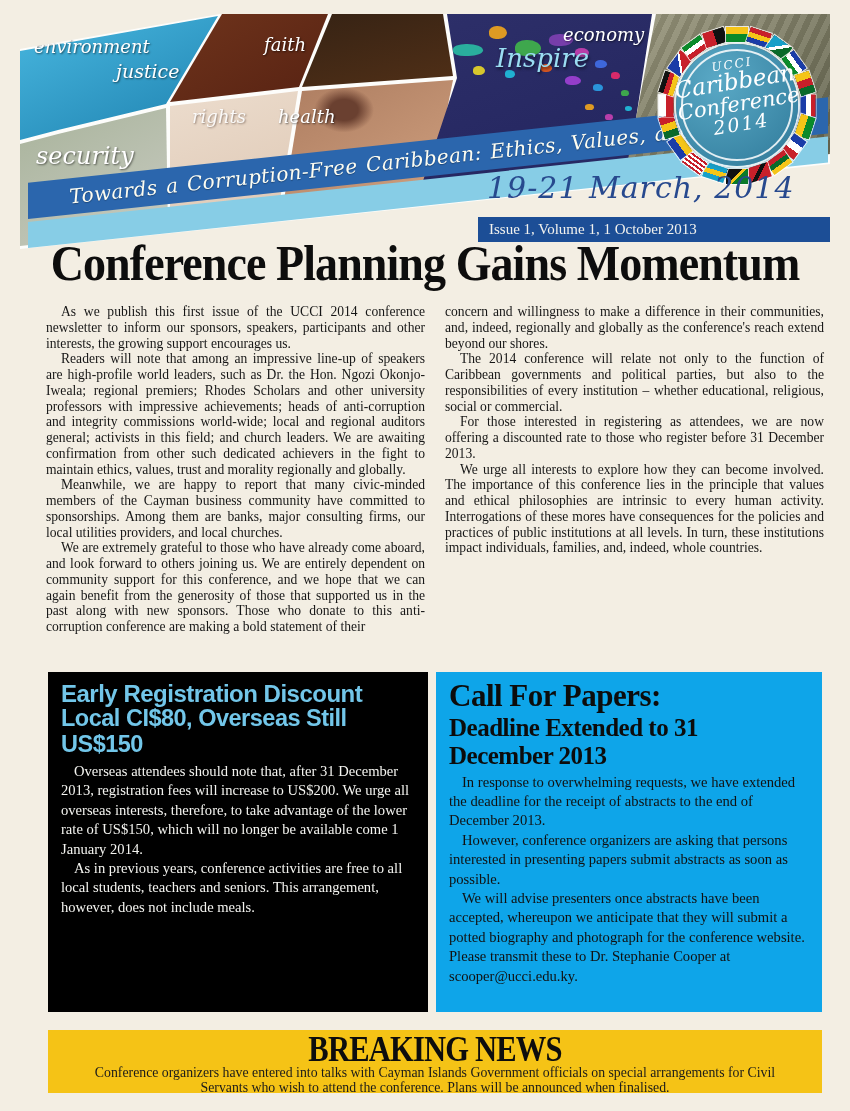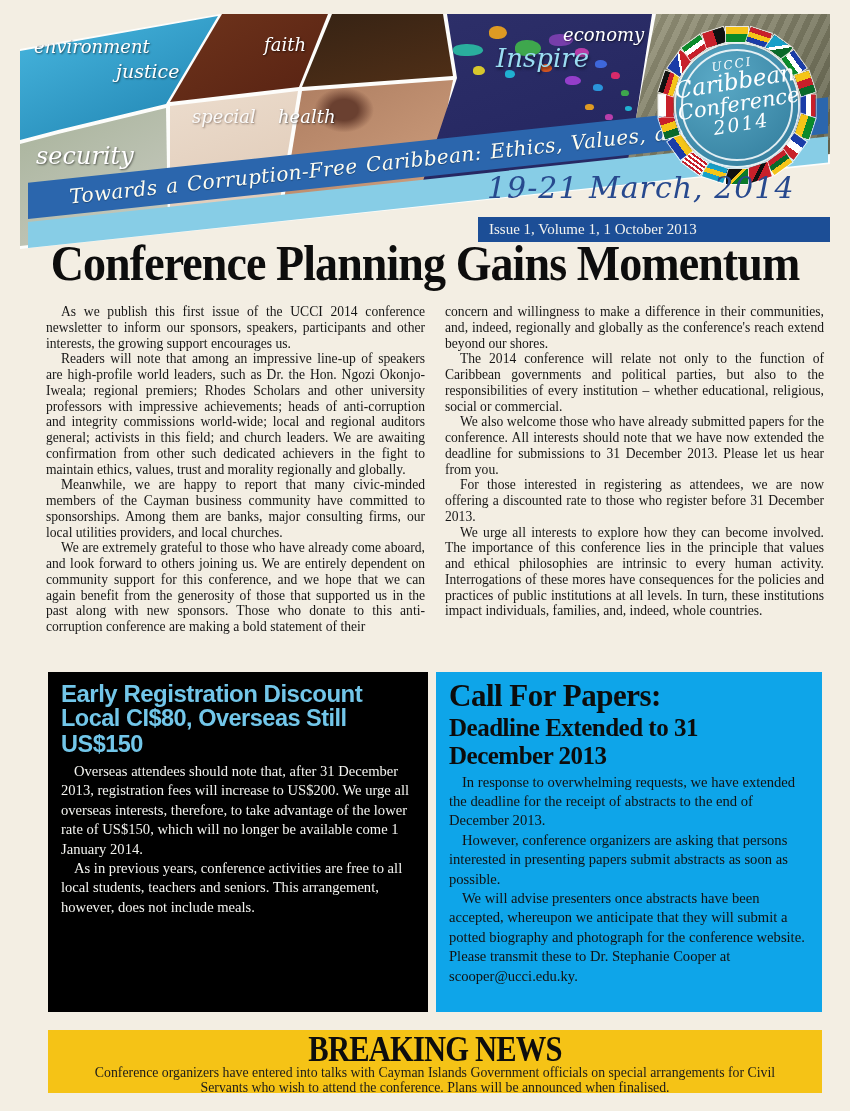--- a/index.html
+++ b/index.html
@@ -140,21 +140,21 @@
         <span style="left: 148px; top: 70px; background: rgb(42, 154, 224); width: 10px; height: 7px;"></span>
         <span style="left: 166px; top: 58px; background: rgb(224, 42, 106); width: 9px; height: 7px;"></span>
         <span style="left: 176px; top: 76px; background: rgb(63, 174, 76); width: 8px; height: 6px;"></span>
         <span style="left: 140px; top: 90px; background: rgb(232, 160, 32); width: 9px; height: 6px;"></span>
         <span style="left: 160px; top: 100px; background: rgb(192, 63, 174); width: 8px; height: 6px;"></span>
         <span style="left: 180px; top: 92px; background: rgb(32, 184, 216); width: 7px; height: 5px;"></span>
       </div>
     <span class="photo-label lb-env">environment</span>
     <span class="photo-label lb-justice">justice</span>
     <span class="photo-label lb-faith">faith</span>
-    <span class="photo-label lb-rights">special</span>
+    <span class="photo-label lb-rights">rights</span>
     <span class="photo-label lb-health">health</span>
     <span class="photo-label lb-security">security</span>
     <span class="photo-label lb-econ">economy</span>
     <div class="tagline">
       <div>Inspire</div>
     </div>
   </div>
 
   <div class="band-wrap">
     <div class="ribbon">
@@ -204,21 +204,20 @@
   <div class="article">
     <div class="col col-left">
         <p class="art-p">As we publish this first issue of the UCCI 2014 conference newsletter to inform our sponsors, speakers, participants and other interests, the growing support encourages us.</p>
         <p class="art-p">Readers will note that among an impressive line-up of speakers are high-profile world leaders, such as Dr. the Hon. Ngozi Okonjo-Iweala; regional premiers; Rhodes Scholars and other university professors with impressive achievements; heads of anti-corruption and integrity commissions world-wide; local and regional auditors general; activists in this field; and church leaders.  We are awaiting confirmation from other such dedicated achievers in the fight to maintain ethics, values, trust and morality regionally and globally.</p>
         <p class="art-p">Meanwhile, we are happy to report that many civic-minded members of the Cayman business community have committed to sponsorships. Among them are banks, major consulting firms, our local utilities providers, and local churches.</p>
         <p class="art-p">We are extremely grateful to those who have already come aboard, and look forward to others joining us. We are entirely dependent on community support for this conference, and we hope that we can again benefit from the generosity of those that supported us in the past along with new sponsors. Those who donate to this anti-corruption conference are making a bold statement of their</p>
       </div>
     <div class="col col-right">
         <p class="art-p">concern and willingness to make a difference in their communities, and, indeed, regionally and globally as the conference's reach extend beyond our shores.</p>
         <p class="art-p">The 2014 conference will relate not only to the function of Caribbean governments and political parties, but also to the responsibilities of every institution – whether educational, religious, social or commercial.</p>
-        <p class="art-p">We also welcome those who have already submitted papers for the conference.  All interests should note that we have now extended the deadline for submissions to 31 December 2013. Please let us hear from you.</p>
         <p class="art-p">For those interested in registering as attendees, we are now offering a discounted rate to those who register before 31 December 2013.</p>
         <p class="art-p">We urge all interests to explore how they can become involved. The importance of this conference lies in the principle that values and ethical philosophies are intrinsic to every human activity. Interrogations of these mores have consequences for the policies and practices of public institutions at all levels.  In turn, these institutions impact individuals, families, and, indeed, whole countries.</p>
       </div>
   </div>
 
   <div class="reg-box">
     <div class="reg-title">Early Registration Discount</div>
     <div class="reg-sub">Local CI$80, Overseas Still US$150</div>
     <div>
         <p class="reg-p">Overseas attendees should note that, after 31 December 2013, registration fees will increase to US$200.  We urge all overseas interests, therefore, to take advantage of the lower rate of US$150, which will no longer be available come 1 January 2014.</p>

